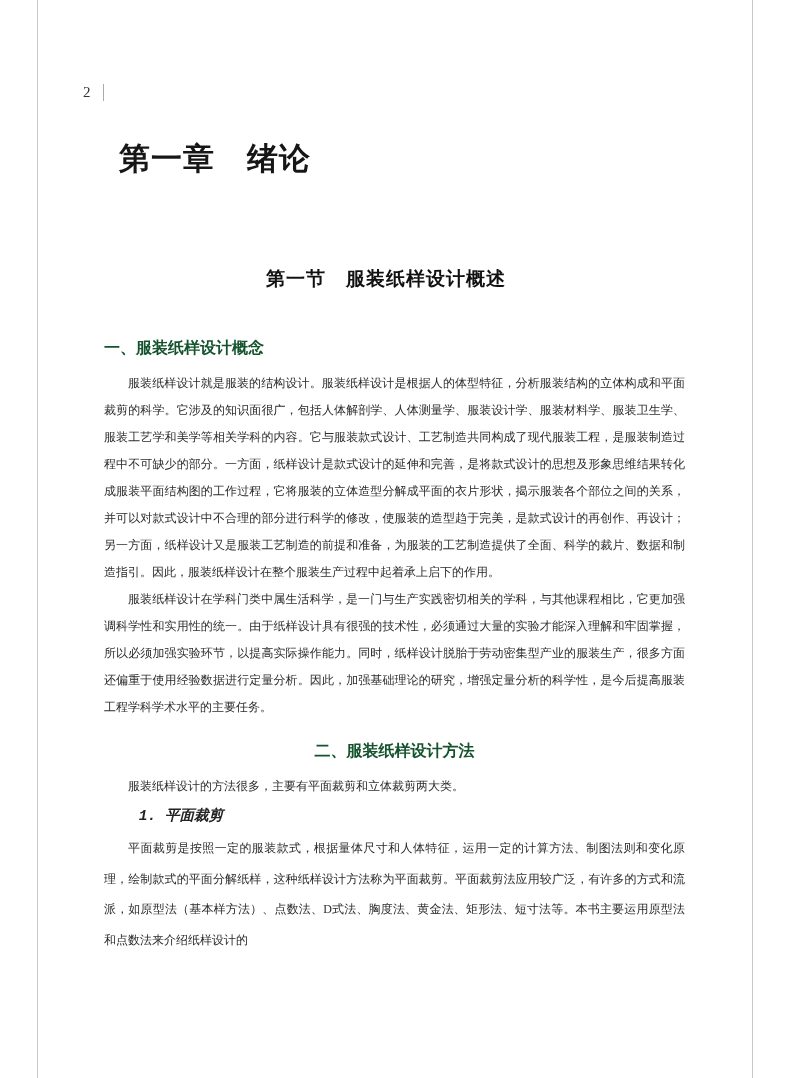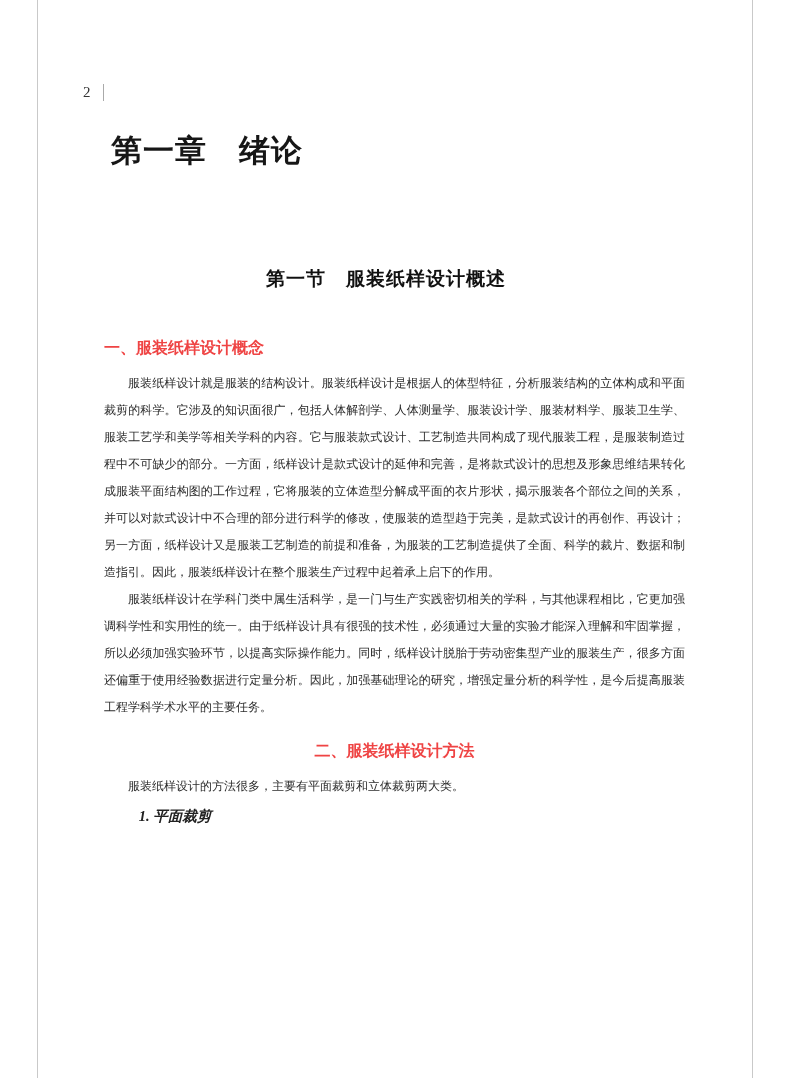--- a/index.html
+++ b/index.html
@@ -42,21 +42,21 @@
     display: inline-block;
     width: 1px;
     height: 17px;
     background: #aaaaaa;
   }
 
   .chapter-title {
     position: absolute;
     top: 122px;
     left: 103px;
-    margin: 8px;
+    margin: 16px;
     font-size: 31px;
     font-weight: 700;
     letter-spacing: 1px;
     color: #161616;
     font-family: "Liberation Serif", "DejaVu Serif", serif;
   }
 
   .section-title {
     position: absolute;
     top: 266px;
@@ -74,21 +74,21 @@
   .content {
     position: absolute;
     top: 338px;
     left: 104px;
     width: 581px;
   }
   .list-heading {
     margin: 0 0 11px 0;
     font-size: 16px;
     font-weight: 700;
-    color: #ef4444;
+    color: #14532d;
     font-family: "Liberation Sans", "DejaVu Sans", sans-serif;
   }
   .list-heading.second {
     margin-top: 20px;
     text-align: center;
   }
   .body-para {
     margin: 0;
     font-size: 12px;
     line-height: 27px;
@@ -101,21 +101,21 @@
     margin-bottom: 16px;
   }
   .numbered-subheading {
     margin: 4px 0 5px 0;
     font-size: 14.5px;
     line-height: 24px;
     font-weight: 700;
     font-style: italic;
     text-indent: 2.4em;
     color: #222222;
-    font-family: Liberation Serif, serif;
+    font-family: Liberation Mono, monospace;
   }
   .body-para.wide-leading {
     line-height: 30.5px;
   }
 </style>
 </head>
 <body>
 
 <div class="page">
 
@@ -138,16 +138,17 @@
     <p class="body-para">服装纸样设计就是服装的结构设计。服装纸样设计是根据人的体型特征，分析服装结构的立体构成和平面裁剪的科学。它涉及的知识面很广，包括人体解剖学、人体测量学、服装设计学、服装材料学、服装卫生学、服装工艺学和美学等相关学科的内容。它与服装款式设计、工艺制造共同构成了现代服装工程，是服装制造过程中不可缺少的部分。一方面，纸样设计是款式设计的延伸和完善，是将款式设计的思想及形象思维结果转化成服装平面结构图的工作过程，它将服装的立体造型分解成平面的衣片形状，揭示服装各个部位之间的关系，并可以对款式设计中不合理的部分进行科学的修改，使服装的造型趋于完美，是款式设计的再创作、再设计；另一方面，纸样设计又是服装工艺制造的前提和准备，为服装的工艺制造提供了全面、科学的裁片、数据和制造指引。因此，服装纸样设计在整个服装生产过程中起着承上启下的作用。</p>
 
     <p class="body-para para-gap">服装纸样设计在学科门类中属生活科学，是一门与生产实践密切相关的学科，与其他课程相比，它更加强调科学性和实用性的统一。由于纸样设计具有很强的技术性，必须通过大量的实验才能深入理解和牢固掌握，所以必须加强实验环节，以提高实际操作能力。同时，纸样设计脱胎于劳动密集型产业的服装生产，很多方面还偏重于使用经验数据进行定量分析。因此，加强基础理论的研究，增强定量分析的科学性，是今后提高服装工程学科学术水平的主要任务。</p>
 
     <h3 class="list-heading second">二、服装纸样设计方法</h3>
 
     <p class="body-para">服装纸样设计的方法很多，主要有平面裁剪和立体裁剪两大类。</p>
 
     <p class="numbered-subheading">1. 平面裁剪</p>
 
+    <p class="body-para wide-leading">平面裁剪是按照一定的服装款式，根据量体尺寸和人体特征，运用一定的计算方法、制图法则和变化原理，绘制款式的平面分解纸样，这种纸样设计方法称为平面裁剪。平面裁剪法应用较广泛，有许多的方式和流派，如原型法（基本样方法）、点数法、D式法、胸度法、黄金法、矩形法、短寸法等。本书主要运用原型法和点数法来介绍纸样设计的</p>
 
   </main>
 
 </div>
 
 </body></html>

